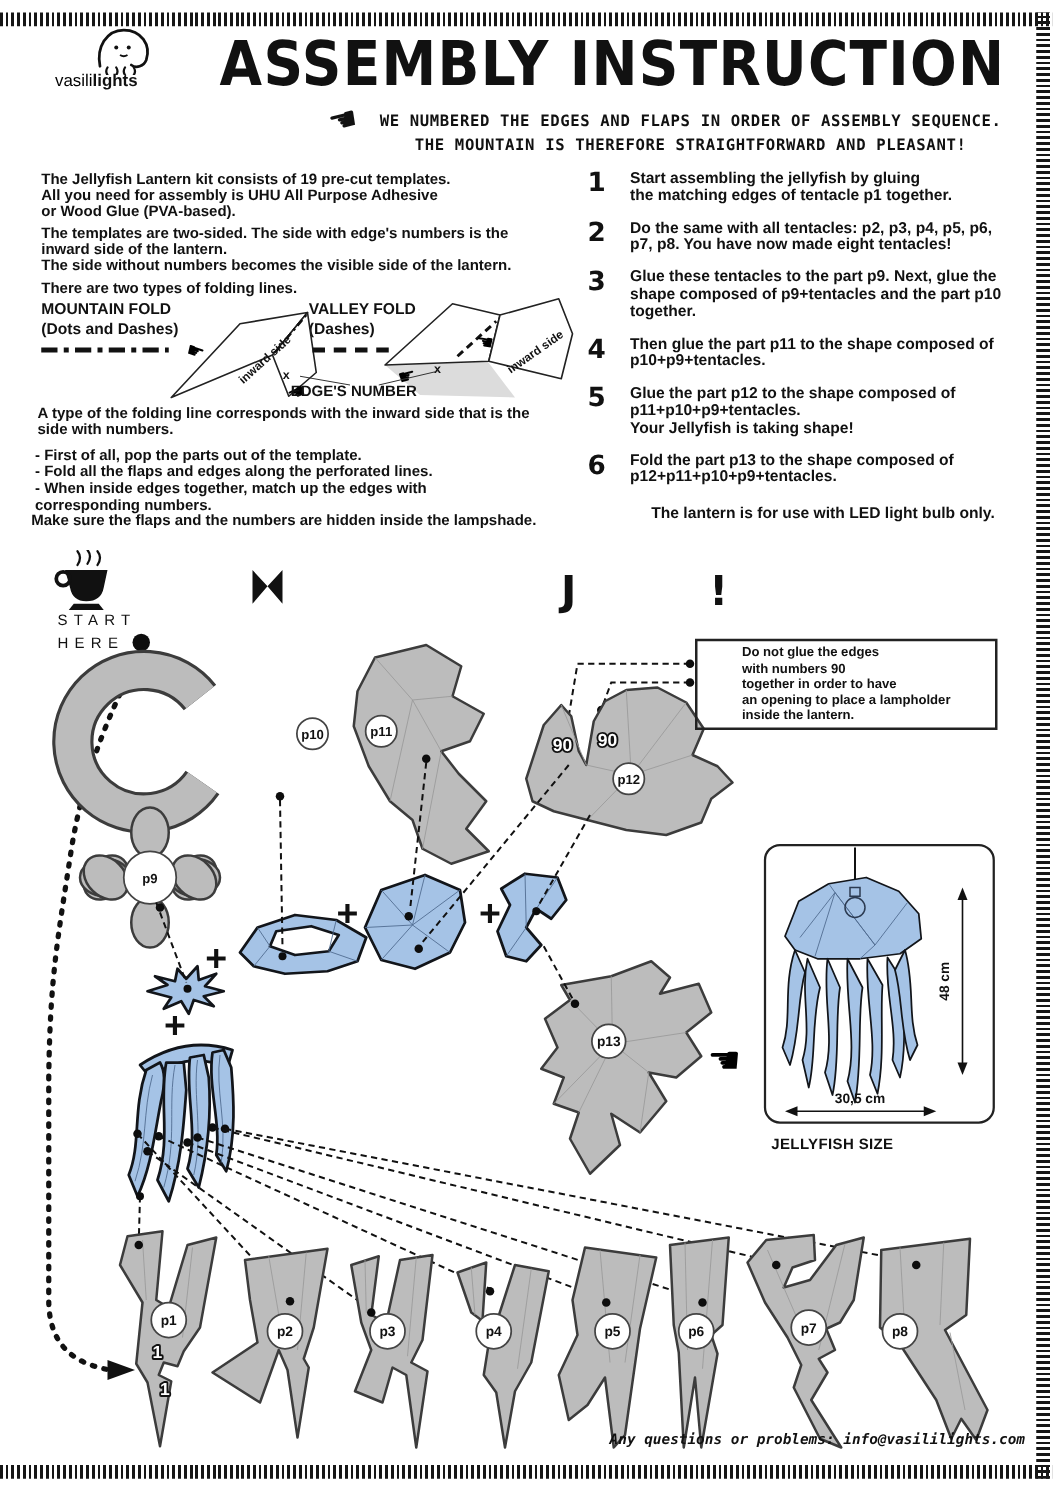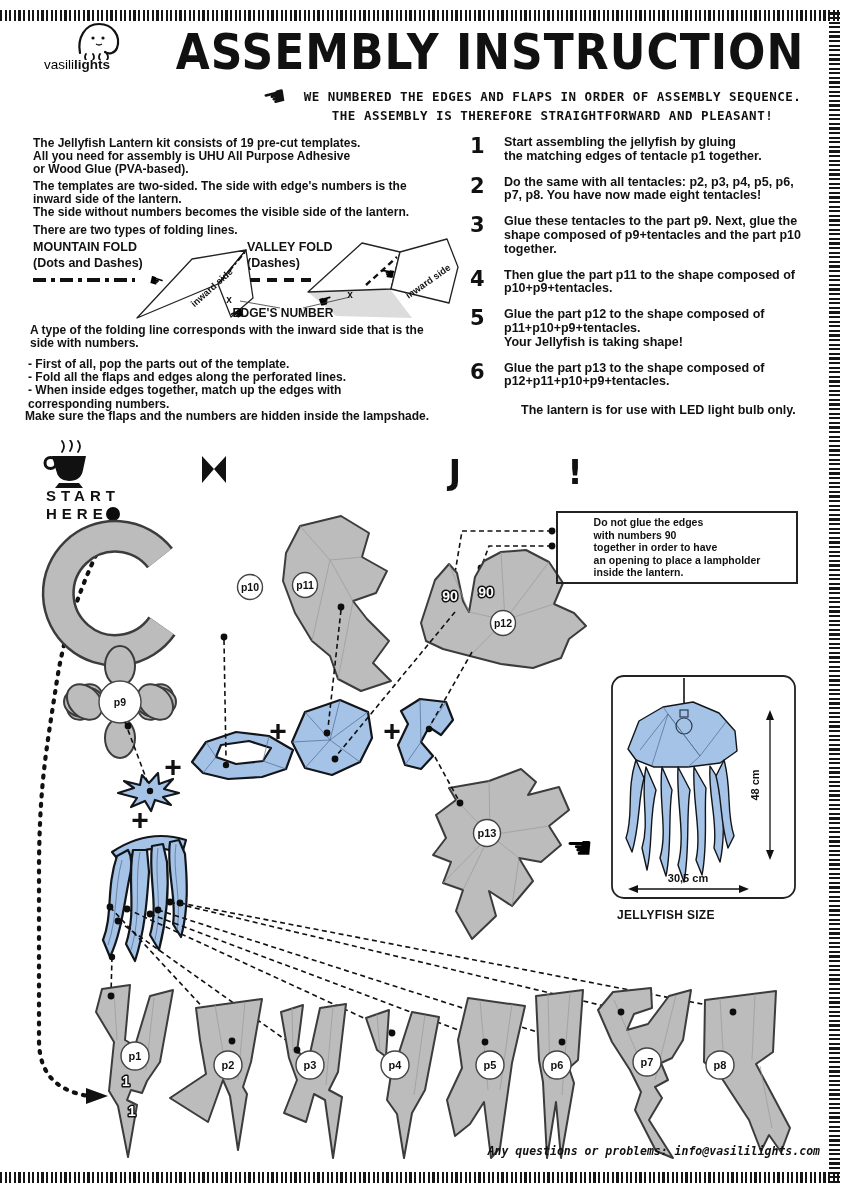--- a/index.html
+++ b/index.html
@@ -38,21 +38,21 @@
   .para4{left:30px;top:324px;width:430px;}
   .bullets{left:28px;top:358px;width:435px;}
   .final-line{left:25px;top:410px;width:440px;}
 
   .steps{left:470px;top:136px;width:355px;}
   .step{display:flex;margin-bottom:12px;}
   .step .n{width:34px;font-size:21px;font-weight:bold;line-height:20px;font-family:"DejaVu Sans",sans-serif;}
   .step .t{font-size:12.5px;line-height:13.8px;font-weight:bold;white-space:pre-line;}
   .led{margin-left:51px;margin-top:14px;font-size:12.5px;font-weight:bold;}
 
-  .start-here{left:46px;top:487px;font-size:15px;font-weight:bold;letter-spacing:5px;line-height:18px;white-space:pre-line;}
+  .start-here{left:46px;top:487px;font-size:12px;font-weight:normal;letter-spacing:5px;line-height:18px;white-space:pre-line;}
   .note-box{left:556px;top:511px;width:238px;height:69px;border:2px solid #222;border-radius:0;
             display:flex;align-items:center;justify-content:center;text-align:left;
             font-size:10.5px;font-weight:bold;line-height:12.5px;white-space:pre-line;}
   .size-caption{left:617px;top:908px;font-size:12px;font-weight:bold;letter-spacing:.3px;}
   .footer{left:390px;top:1144px;width:430px;text-align:right;font-family:"DejaVu Sans Mono",monospace;
           font-style:italic;font-weight:bold;font-size:11.5px;}
 
   
   svg text{font-family:"Liberation Sans",sans-serif;}
   .gpart{fill:#bcbcbc;stroke:#3c3c3c;stroke-width:2;stroke-linejoin:round;}
@@ -95,21 +95,21 @@
     <path d="M31,34 q-2,3 0,6 M38,34 q2,3 0,6 M45,34 q-2,3 0,6 M52,34 q2,3 0,6" fill="none" stroke="#111" stroke-width="1.8" stroke-linecap="round"></path>
   </svg>
   <div class="abs brand">
     <span class="lt">vasili</span><span class="dk">lights</span>
   </div>
 
   <div class="abs title">ASSEMBLY INSTRUCTION</div>
   <span class="abs banner-hand">☚</span>
   <div class="abs banner">
     <div>WE NUMBERED THE EDGES AND FLAPS IN ORDER OF ASSEMBLY SEQUENCE.</div>
-    <div>THE ASSEMBLY IS THEREFORE STRAIGHTFORWARD AND PLEASANT!</div>
+    <div>THE MOUNTAIN IS THEREFORE STRAIGHTFORWARD AND PLEASANT!</div>
   </div>
 
   <div class="abs body-sm pre para1">The Jellyfish Lantern kit consists of 19 pre-cut templates.
 All you need for assembly is UHU All Purpose Adhesive
 or Wood Glue (PVA-based).</div>
   <div class="abs body-sm pre para2">The templates are two-sided. The side with edge's numbers is the
 inward side of the lantern.
 The side without numbers becomes the visible side of the lantern.</div>
   <div class="abs body-sm para3">There are two types of folding lines.</div>
 
@@ -175,21 +175,21 @@
 p10+p9+tentacles.</div>
     </div>
     <div class="step">
       <div class="n">5</div>
       <div class="t">Glue the part p12 to the shape composed of
 p11+p10+p9+tentacles.
 Your Jellyfish is taking shape!</div>
     </div>
     <div class="step">
       <div class="n">6</div>
-      <div class="t">Glue the part p13 to the shape composed of
+      <div class="t">Fold the part p13 to the shape composed of
 p12+p11+p10+p9+tentacles.</div>
     </div>
     <div class="led">The lantern is for use with LED light bulb only.</div>
   </div>
 
   <svg class="abs" style="left:0;top:440px" width="842" height="730" viewBox="0 440 842 730">
 
     <g fill="#111">
       <path d="M62,452 q4,-6 0,-11 M70,451 q4,-6 0,-11 M78,452 q4,-6 0,-11" fill="none" stroke="#111" stroke-width="1.8" stroke-linecap="round"></path>
       <path d="M52,456 L86,456 L83,470 Q81,481 69,481 Q58,481 56,470 Z"></path>

